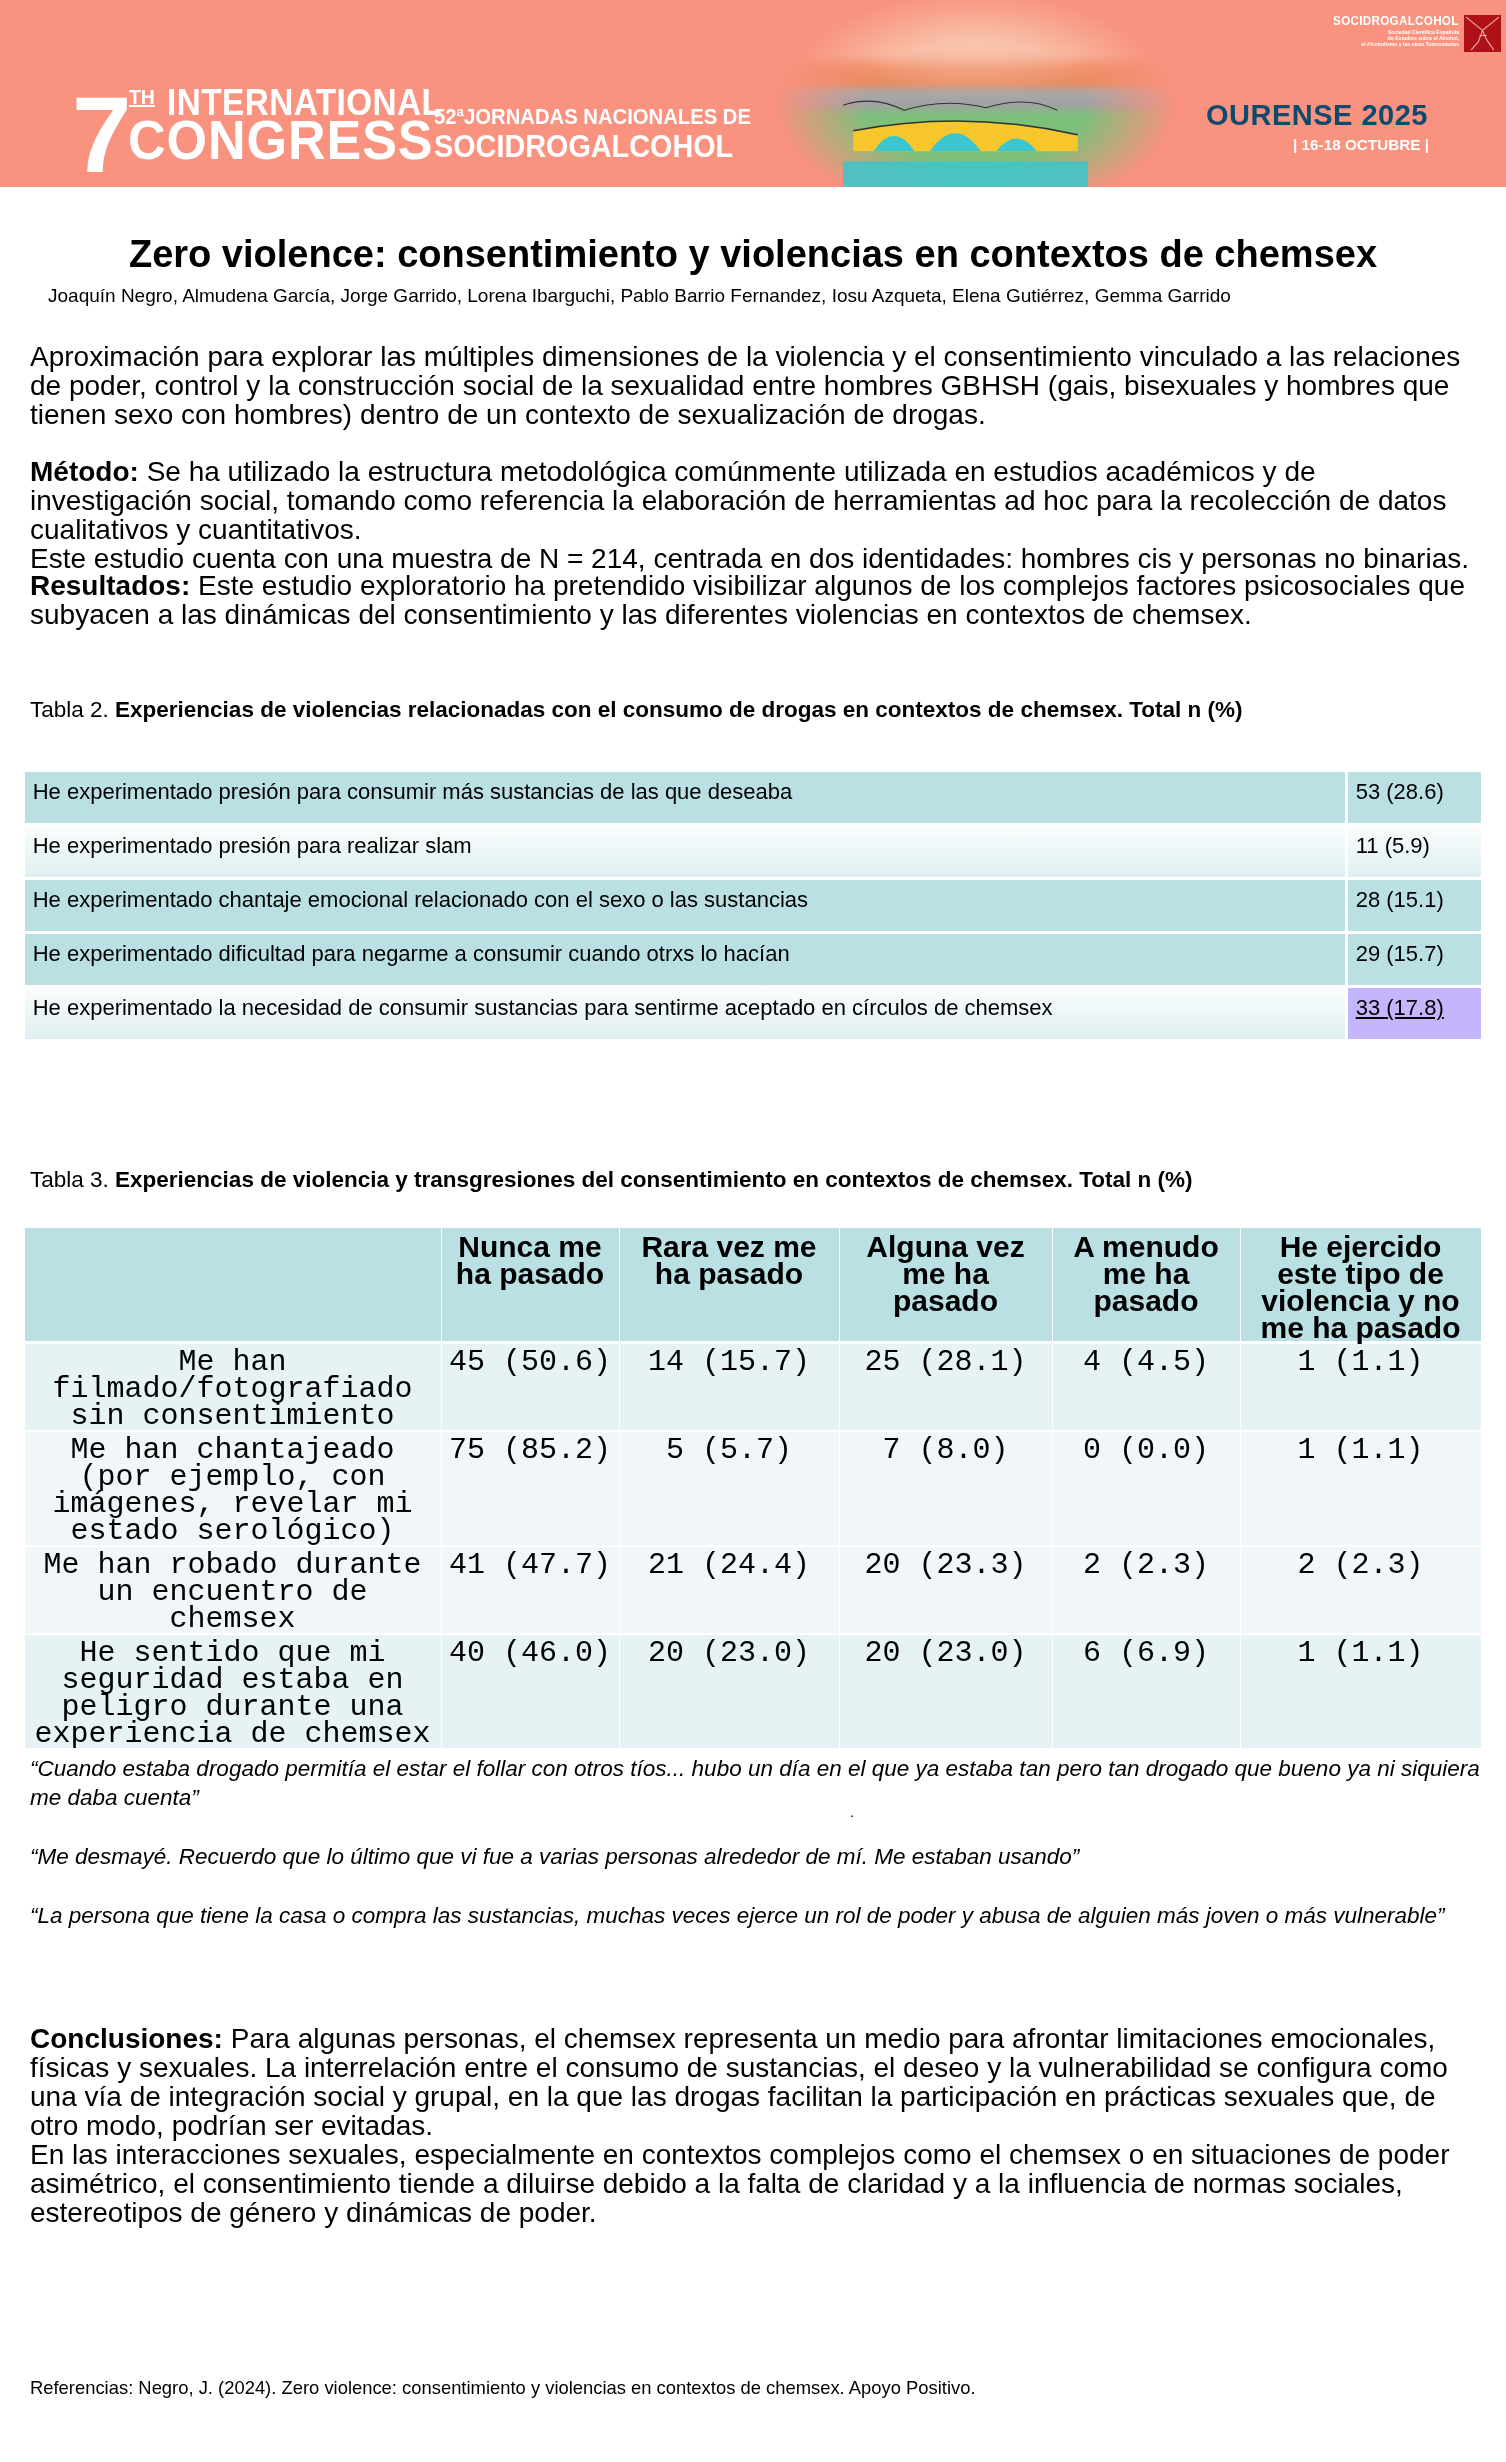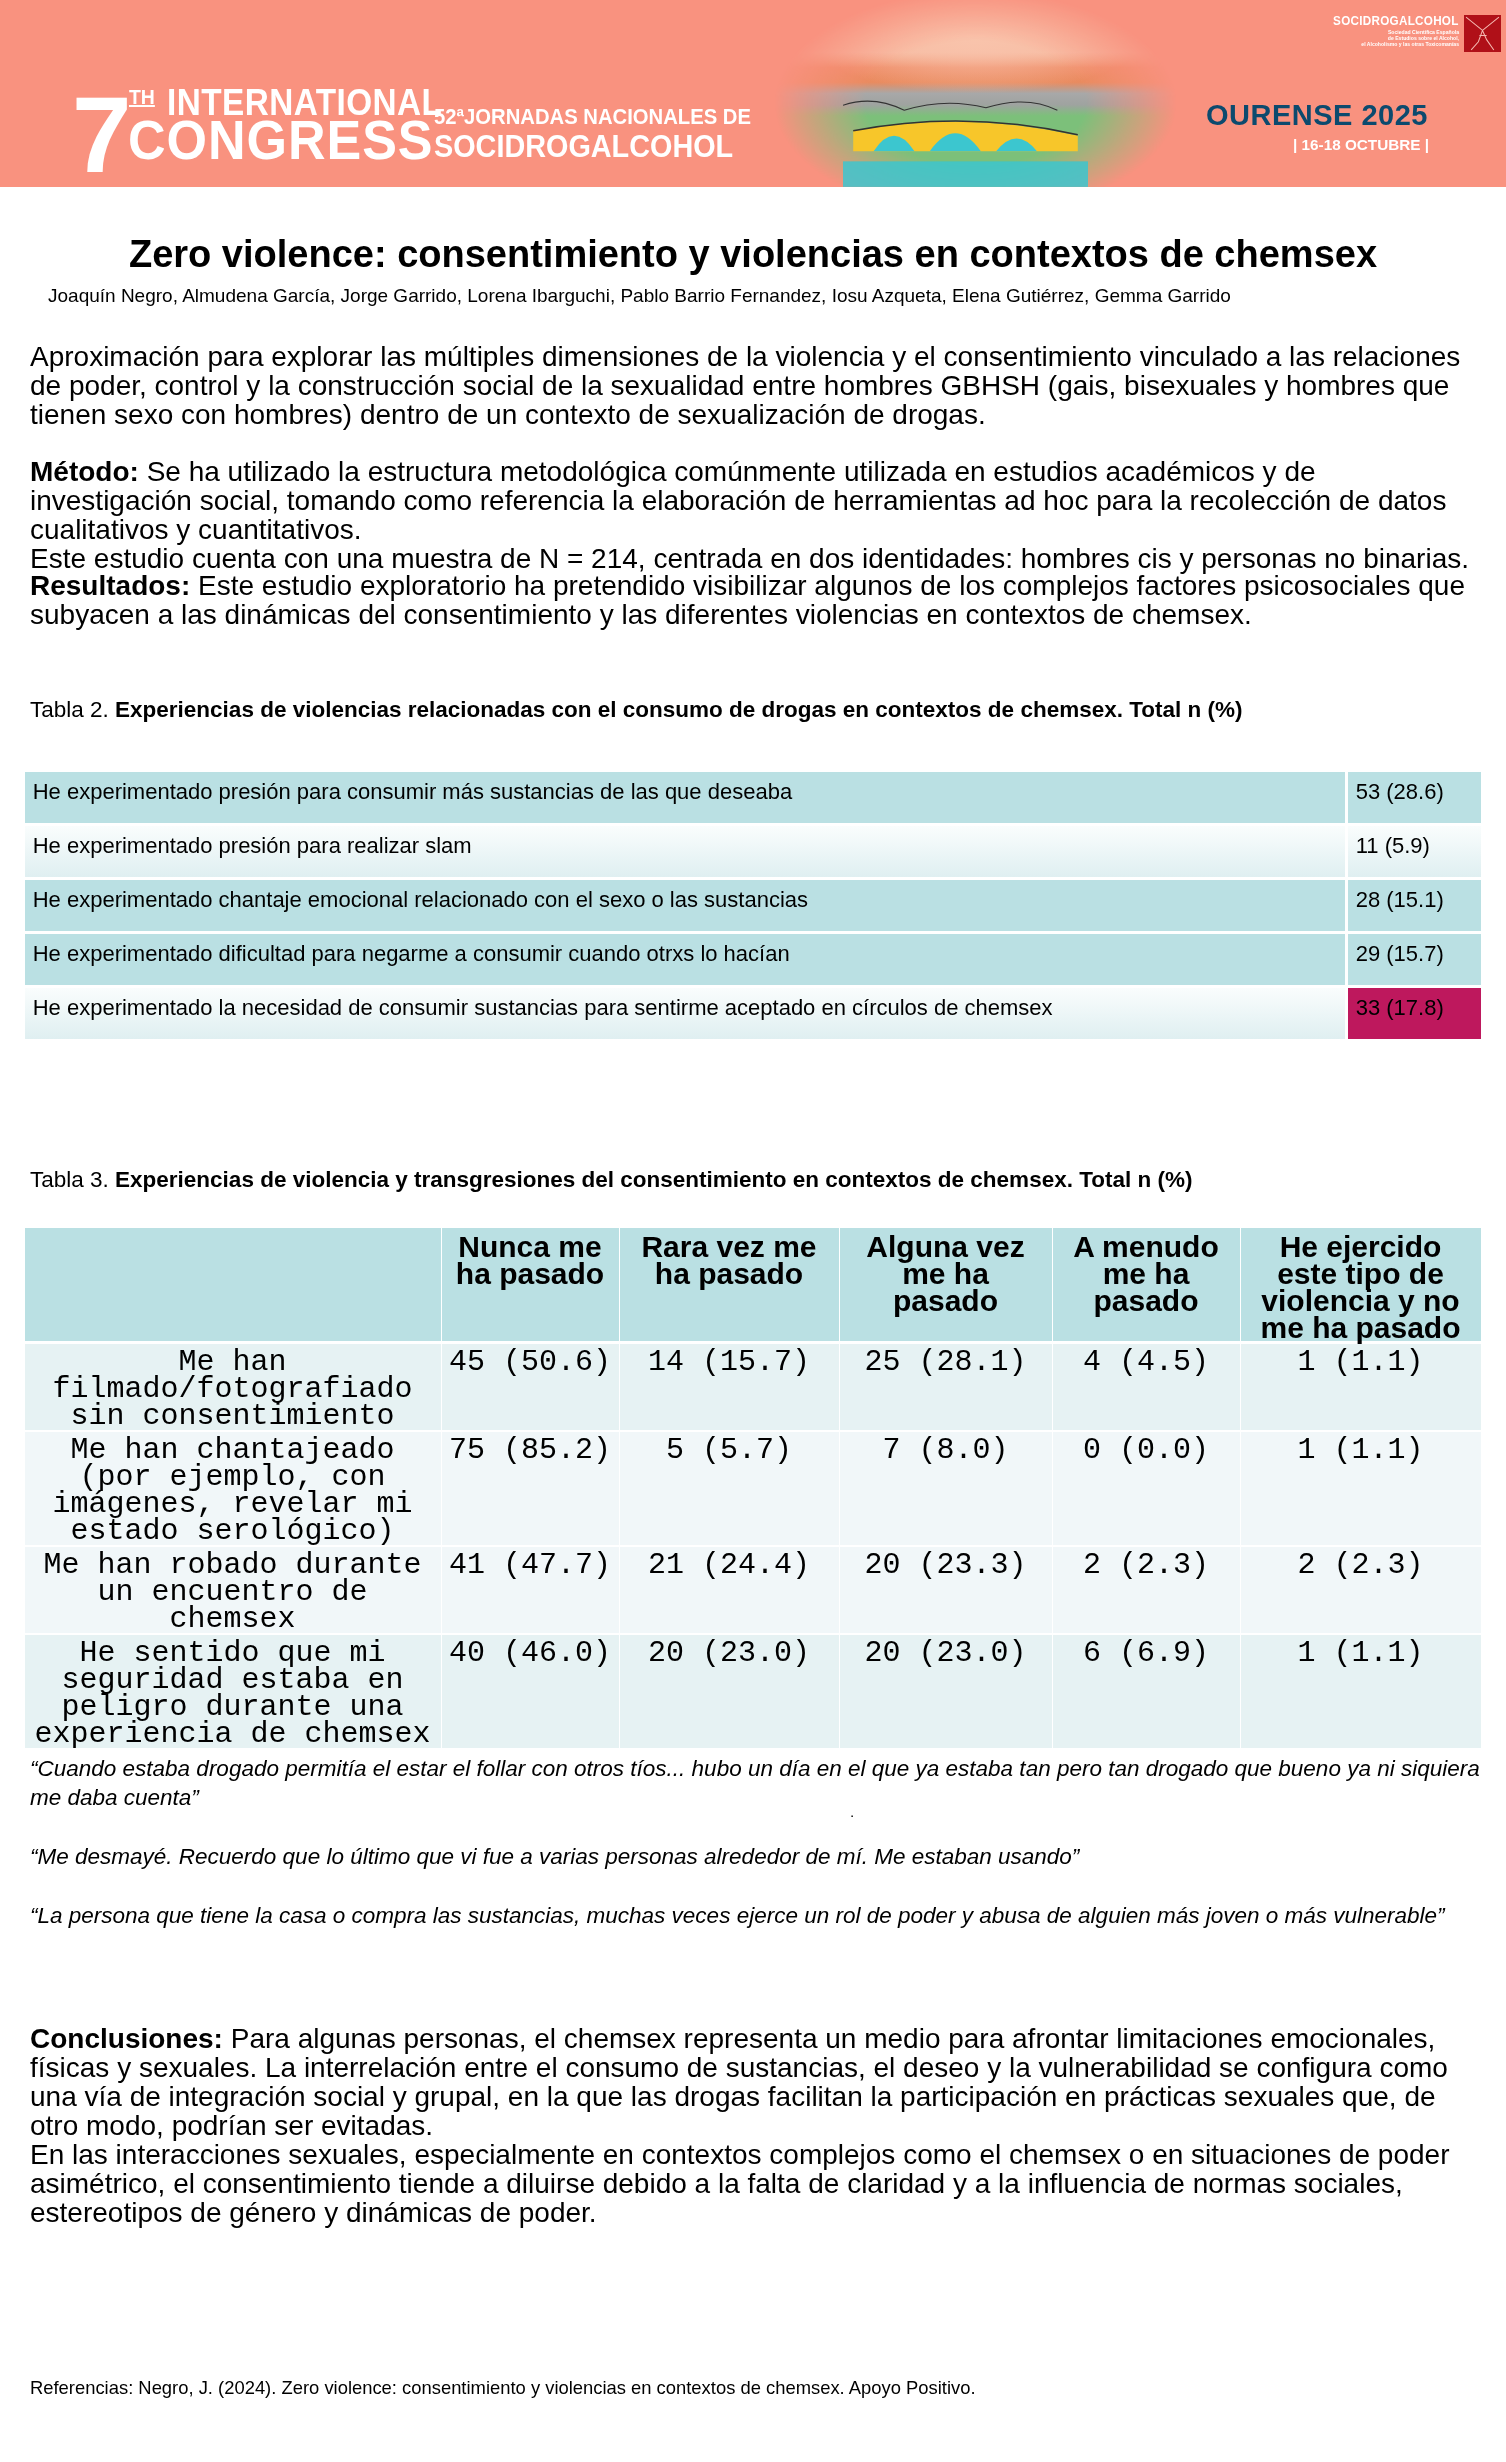--- a/index.html
+++ b/index.html
@@ -37,21 +37,21 @@
   .tcap b { font-weight:700; }
 
   
   .t2 { position:absolute; left:24.5px; top:772px; width:1456px; border-collapse:separate; border-spacing:0; }
   .t2 td { font-size:22px; vertical-align:top; padding:7.2px 8.2px 0 8.2px; height:54px; box-sizing:border-box; }
   .t2 td.lbl { width:1323px; border-right:3.1px solid #fff; }
   .t2 tr { }
   .t2 tr.dark td { background:#BAE0E3; }
   .t2 tr.light td { background:linear-gradient(180deg,#FAFDFD 0%,#DFEFF1 100%); }
   .t2 tr td { border-bottom:3.1px solid #fff; }
-  .t2 tr.last td.val { background:#be185d; }
+  .t2 tr.last td.val { background:#c4b5fd;text-decoration:underline; }
 
   
   .t3 { position:absolute; left:24.5px; top:1228px; width:1456px; border-collapse:separate; border-spacing:0; }
   .t3 th, .t3 td { font-size:30px; text-align:center; vertical-align:top; padding:5.1px 7.2px 0 7.2px; line-height:27px; box-sizing:border-box; border-right:1.5px solid #fff; }
   .t3 th { background:#BAE0E3; font-weight:700; height:86px; border-bottom:3.1px solid #fff; }
   .t3 td { border-bottom:2.6px solid #fff;font-family:Liberation Mono, monospace; }
   .t3 tr.r-a td { background:#E6F2F3; }
   .t3 tr.r-b td { background:#F1F7F9; }
   .t3 th:last-child, .t3 td:last-child { border-right:none; }
 

